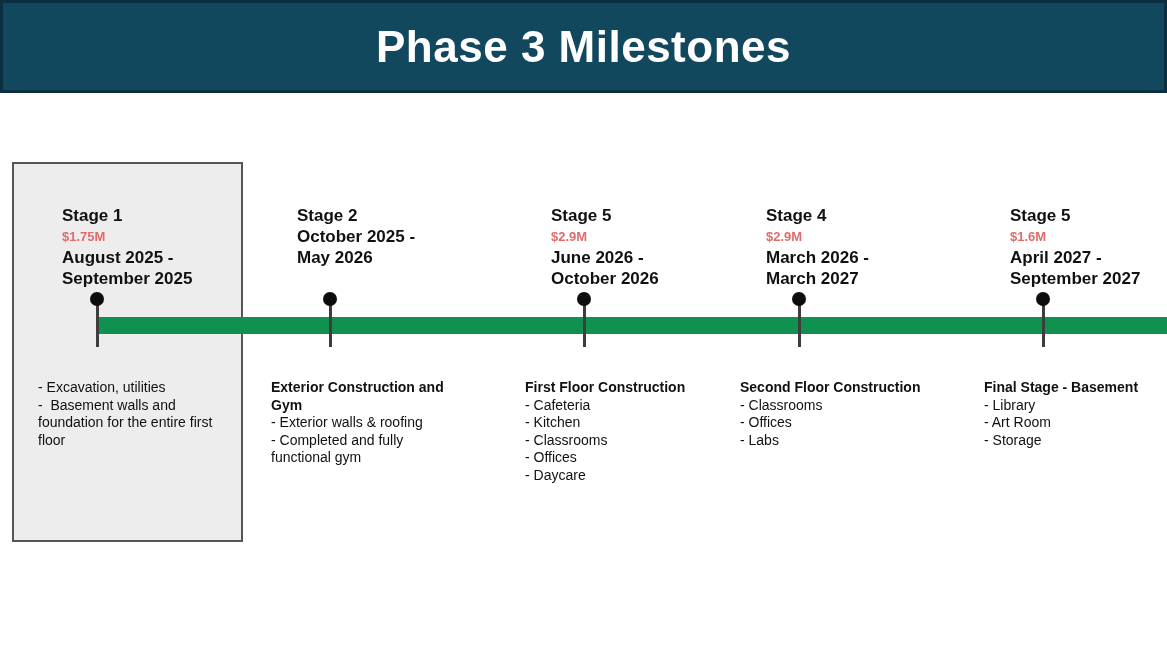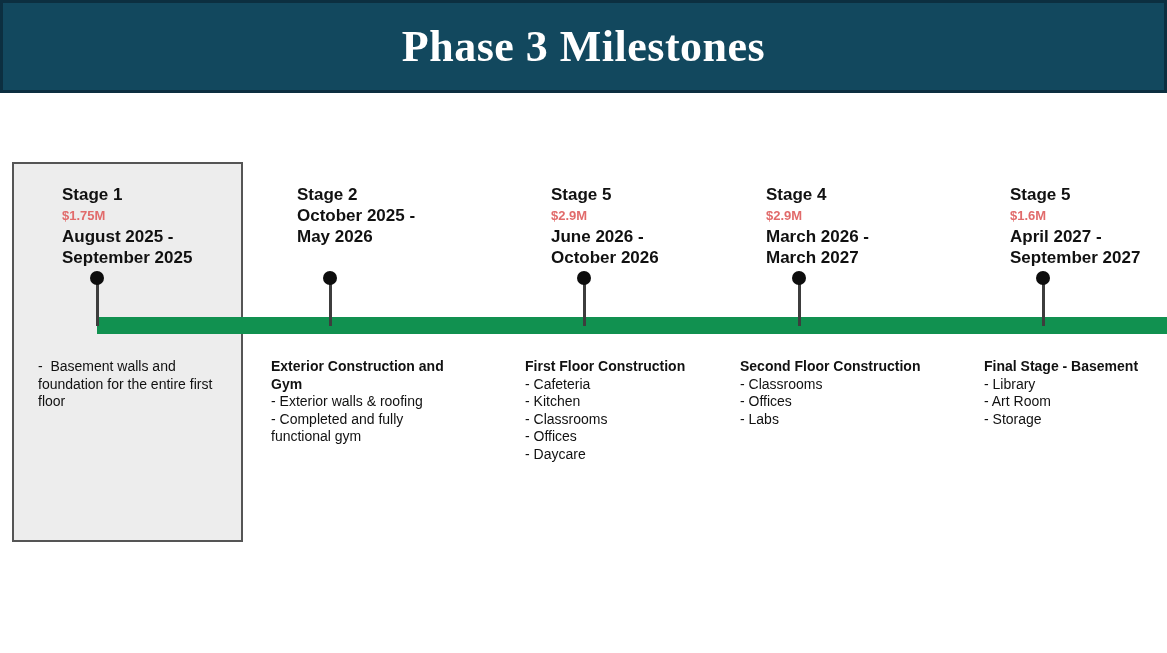--- a/index.html
+++ b/index.html
@@ -18,38 +18,38 @@
     font-family:"Liberation Sans", sans-serif;
     background:#ffffff;
     position:relative;
     overflow:hidden;
     color:var(--text-dark);
   }
   .title-bar{
     position:absolute;left:0;top:0;width:1167px;height:93px;
     background:var(--header-bg);
     border:3px solid var(--header-border);
-    display:flex;align-items:center;justify-content:center;font-family:Liberation Serif, serif;
+    display:flex;align-items:center;justify-content:center;
   }
   .title-bar h1{
     color:#ffffff;font-size:44px;font-weight:bold;letter-spacing:0.5px;
   }
   .stage1-panel{
     position:absolute;left:12px;top:162px;width:231px;height:380px;
     background:var(--panel-bg);
     border:2px solid var(--panel-border);
     z-index:0;
   }
   .timeline-bar{
     position:absolute;left:97px;top:317px;width:1070px;height:17px;
     background:var(--timeline-green);
     z-index:1;
   }
   .stage{
-    position:absolute;top:184px;width:210px;z-index:2;
+    position:absolute;top:205px;width:210px;z-index:2;
   }
   .stage .head{margin-left:26px;width:200px;}
   .stage.s1 .head{margin-left:24px;}
   .s-name,.s-date{
     font-size:17px;line-height:21px;font-weight:bold;color:var(--text-dark);
   }
   .s-cost{
     font-size:13px;line-height:21px;font-weight:bold;color:var(--accent-red);
   }
   .dot{
@@ -83,20 +83,21 @@
 <div class="stage s1" style="left:38px">
   <div class="head">
     <div class="s-name">Stage 1</div>
     <div class="s-cost">$1.75M</div>
     <div class="s-date">August 2025 -</div>
     <div class="s-date">September 2025</div>
   </div>
   <div class="vline"></div>
   <div class="dot"></div>
   <div class="desc">
+    <div class="d-item">- Excavation, utilities</div>
     <div class="d-item">-  Basement walls and foundation for the entire first floor</div>
   </div>
 </div>
 
 <div class="stage" style="left:271px">
   <div class="head">
     <div class="s-name">Stage 2</div>
     <div class="s-date">October 2025 -</div>
     <div class="s-date">May 2026</div>
   </div>

